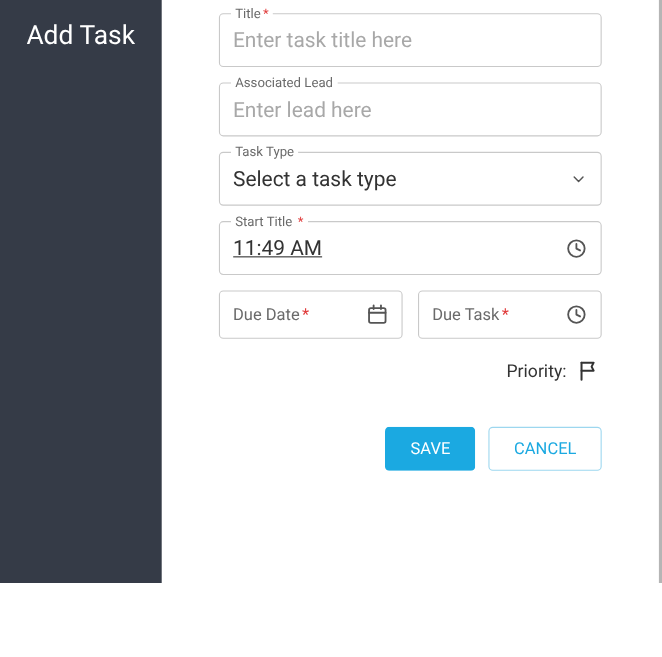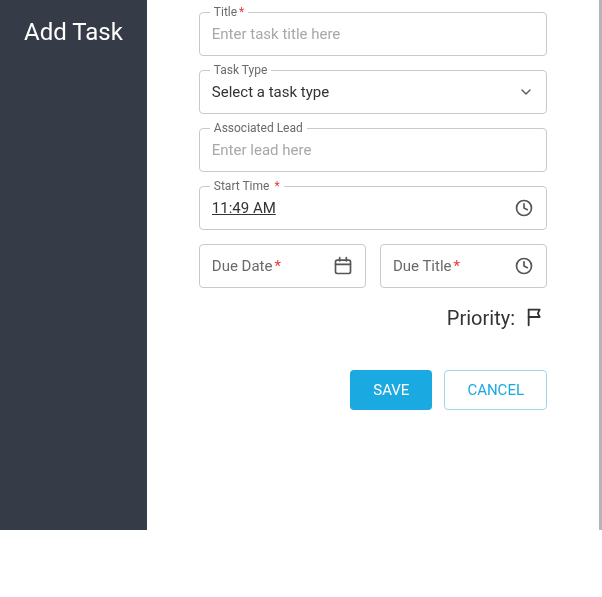--- a/index.html
+++ b/index.html
@@ -49,21 +49,21 @@
   }
   .asterisk {
     color: #e03b3b;
     margin-left: 2px;
   }
   .field input, .field textarea, .field .select-val {
     width: 100%;
     border: none;
     outline: none;
     padding: 12px 12px;
-    font-size: 15px;
+    font-size: 19px;
     font-family: inherit;
     color: #333;
     background: transparent;
     border-radius: 4px;
   }
   .field input::placeholder, .field textarea::placeholder {
     color: #a8a8a8;
   }
   .field textarea {
     resize: none;
@@ -85,22 +85,23 @@
 
   .row {
     display: flex;
     gap: 14px;
   }
   .row .field { flex: 1; }
 
   .priority-row {
     display: flex;
     justify-content: flex-end;
+    align-items: center;
     gap: 10px;
-    font-size: 20px;
+    font-size: 16px;
     color: #333;
     margin-top: 4px;
   }
 
   .actions {
     display: flex;
     justify-content: flex-end;
     gap: 12px;
     margin-top: 26px;
   }
@@ -143,40 +144,40 @@
 
   <div class="form-area">
 
     <div class="field">
       <div class="field-label">
         <span>Title</span><span class="asterisk">*</span>
       </div>
       <input type="text" placeholder="Enter task title here" style="">
     </div>
 
+
+    <div class="field">
+      <div class="field-label">Associated Lead</div>
+      <input type="text" placeholder="Enter lead here" style="">
+    </div>
 
     <div class="field">
       <div class="field-label">Task Type</div>
       <div class="select-val">Select a task type</div>
       <span class="icon-right">
         <svg width="16" height="16" viewBox="0 0 24 24" fill="none" stroke="#555" stroke-width="2" stroke-linecap="round" stroke-linejoin="round">
             <polyline points="6 9 12 15 18 9"></polyline>
           </svg>
       </span>
     </div>
 
-    <div class="field">
-      <div class="field-label">Associated Lead</div>
-      <input type="text" placeholder="Enter lead here" style="">
-    </div>
-
     <div class="row">
       <div class="field">
         <div class="field-label">
-          <span>Start Time</span> <span class="asterisk">*</span>
+          <span>Start Title</span> <span class="asterisk">*</span>
         </div>
         <input type="text" style="padding-right: 40px; text-decoration: underline;" value="11:49 AM">
         <span class="icon-right">
           <svg width="20" height="20" viewBox="0 0 24 24" fill="none" stroke="#555" stroke-width="2" stroke-linecap="round" stroke-linejoin="round">
               <circle cx="12" cy="12" r="9"></circle>
               <polyline points="12 7 12 12 16 14"></polyline>
             </svg>
         </span>
       </div>
     </div>
@@ -191,21 +192,21 @@
           <svg width="20" height="20" viewBox="0 0 24 24" fill="none" stroke="#555" stroke-width="2" stroke-linecap="round" stroke-linejoin="round">
               <rect x="3" y="5" width="18" height="16" rx="2"></rect>
               <line x1="3" y1="10" x2="21" y2="10"></line>
               <line x1="8" y1="2" x2="8" y2="6"></line>
               <line x1="16" y1="2" x2="16" y2="6"></line>
             </svg>
         </span>
       </div>
       <div class="field">
         <div class="label-inside">
-          <span>Due Title</span>
+          <span>Due Task</span>
             <span class="asterisk">*</span>
         </div>
         <span class="icon-right">
           <svg width="20" height="20" viewBox="0 0 24 24" fill="none" stroke="#555" stroke-width="2" stroke-linecap="round" stroke-linejoin="round">
               <circle cx="12" cy="12" r="9"></circle>
               <polyline points="12 7 12 12 16 14"></polyline>
             </svg>
         </span>
       </div>
     </div>

